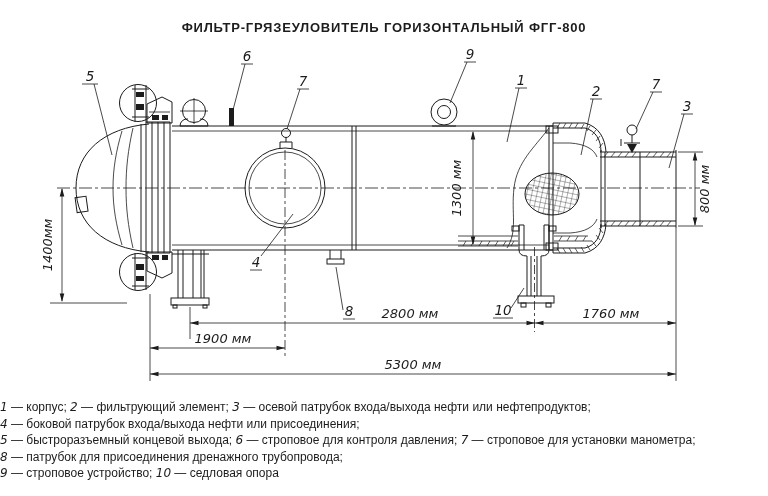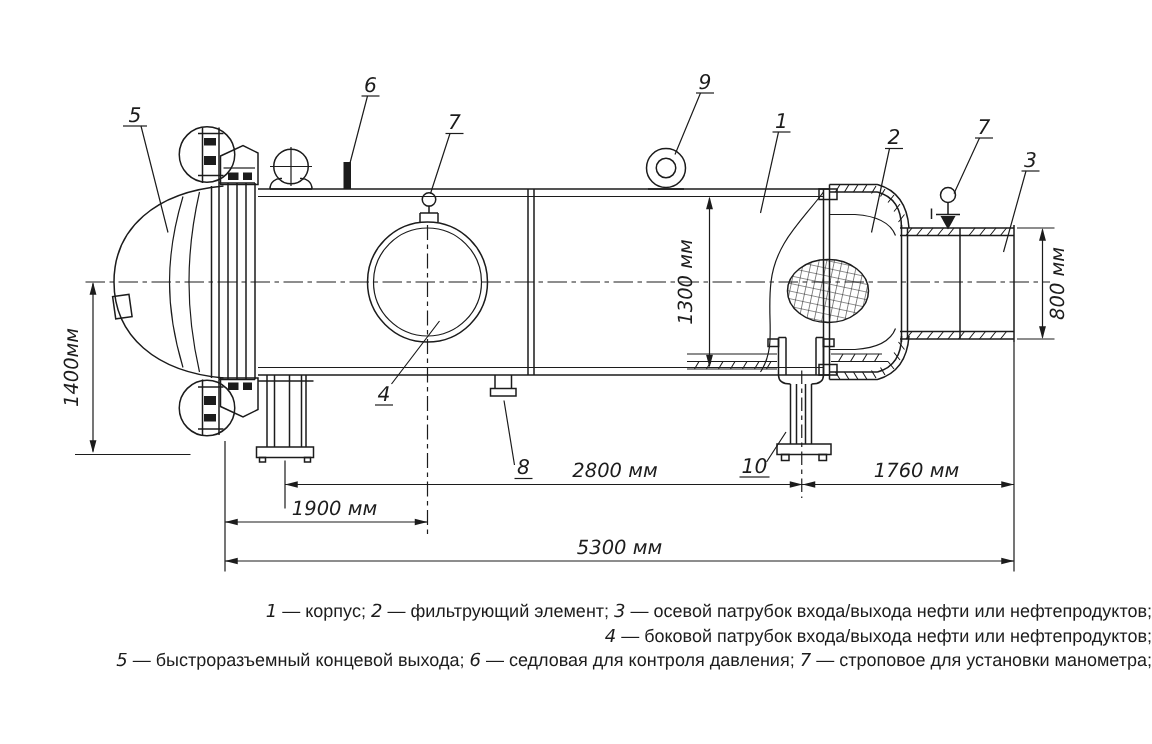--- a/index.html
+++ b/index.html
@@ -7,28 +7,29 @@
          font-family:"Liberation Sans",sans-serif;color:#1c1c1c;}
   .title{position:absolute;top:20px;left:0;width:768px;text-align:center;
          font-size:13px;font-weight:bold;letter-spacing:.8px;}
   svg{position:absolute;left:0;top:0;}
   .ln{stroke:#1c1c1c;stroke-width:1;fill:none;}
   .thin{stroke:#1c1c1c;stroke-width:.8;fill:none;}
   .tick{stroke:#1c1c1c;stroke-width:.7;fill:none;}
   .fillink{fill:#1c1c1c;stroke:none;}
   .dimtxt{font:italic 13px "DejaVu Sans",sans-serif;fill:#1c1c1c;text-anchor:middle;}
   .callout{font:italic 13.5px "DejaVu Sans",sans-serif;fill:#1c1c1c;text-anchor:middle;}
-  .legend{position:absolute;top:399px;left:0;width:768px;text-align:right;
+  .legend{position:absolute;top:399px;left:0;width:768px;text-align:left;
           font-size:12px;line-height:16.5px;}
   .legend .lnum{font-style:italic;font-family:"DejaVu Sans",sans-serif;}
 </style>
 </head>
 <body>
 
 <div class="stage">
+  <div class="title">ФИЛЬТР-ГРЯЗЕУЛОВИТЕЛЬ ГОРИЗОНТАЛЬНЫЙ ФГГ-800</div>
 
   <svg width="768" height="496" viewBox="0 0 768 496">
     <defs>
       <pattern id="mesh" width="5" height="5" patternUnits="userSpaceOnUse" patternTransform="rotate(12)">
         <path d="M0 0H5M0 0V5" stroke="#1c1c1c" stroke-width="0.7" fill="none"></path>
       </pattern>
     </defs>
 
     <path class="thin" d="M57 188 H700" stroke-dasharray="13 3 3 3"></path>
 
@@ -220,16 +221,18 @@
         <path class="thin" d="M250 270 H262"></path>
       <text class="callout" x="349" y="316">8</text>
         <path class="thin" d="M343 319 H355"></path>
       <text class="callout" x="503" y="315">10</text>
         <path class="thin" d="M493 318 H513"></path>
     </g>
   </svg>
 
   <div class="legend" id="legend">
       <div class="legend-line"><span class="lnum">1</span><span> — корпус; </span><span class="lnum">2</span><span> — фильтрующий элемент; </span><span class="lnum">3</span><span> — осевой патрубок входа/выхода нефти или нефтепродуктов;</span></div>
-      <div class="legend-line"><span class="lnum">4</span><span> — боковой патрубок входа/выхода нефти или нефтепродуктов;</span></div>
-      <div class="legend-line"><span class="lnum">5</span><span> — быстроразъемный концевой выхода; </span><span class="lnum">6</span><span> — седловая для контроля давления; </span><span class="lnum">7</span><span> — строповое для установки манометра;</span></div>
+      <div class="legend-line"><span class="lnum">4</span><span> — боковой патрубок входа/выхода нефти или присоединения;</span></div>
+      <div class="legend-line"><span class="lnum">5</span><span> — быстроразъемный концевой выхода; </span><span class="lnum">6</span><span> — строповое для контроля давления; </span><span class="lnum">7</span><span> — строповое для установки манометра;</span></div>
+      <div class="legend-line"><span class="lnum">8</span><span> — патрубок для присоединения дренажного трубопровода;</span></div>
+      <div class="legend-line"><span class="lnum">9</span><span> — строповое устройство; </span><span class="lnum">10</span><span> — седловая опора</span></div>
     </div>
 </div>
 
 </body></html>

